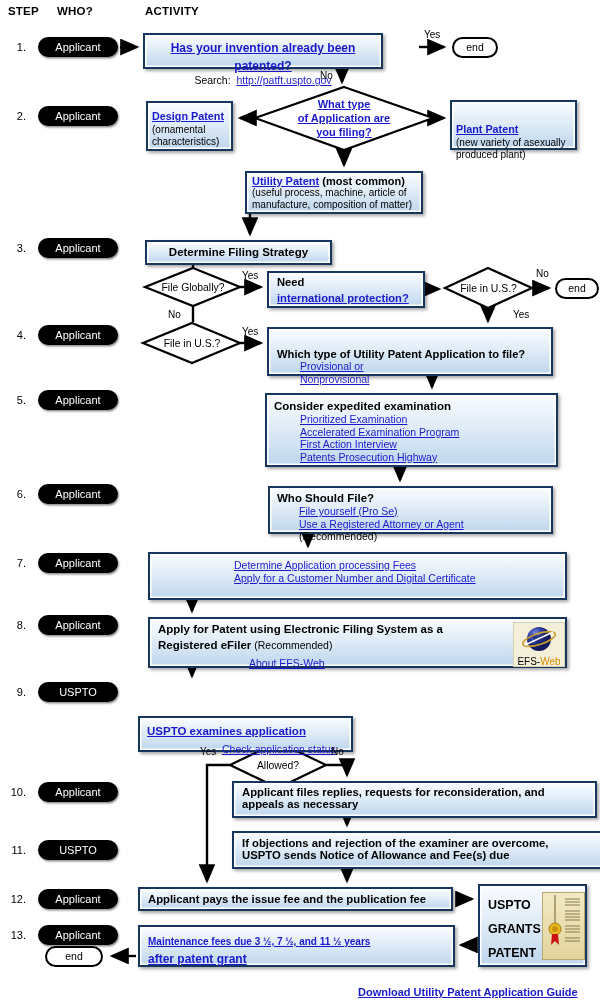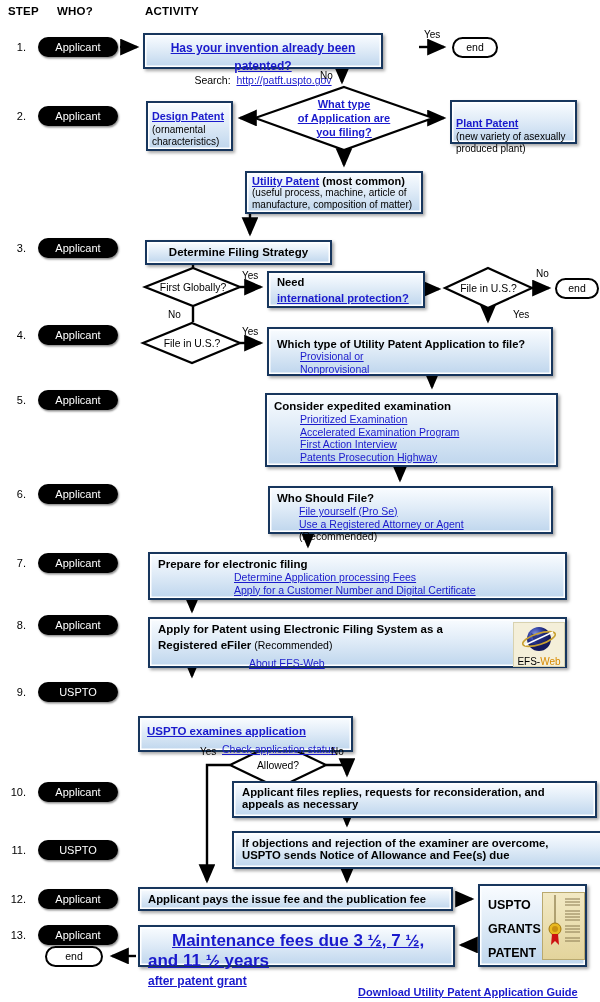--- a/index.html
+++ b/index.html
@@ -117,47 +117,47 @@
   <div class="abs dtext" style="left:262px;top:97px;width:164px;font-weight:bold;line-height:14px;font-size:11px;">
     <span class="lnk blnk" style="display:block;">What type</span>
     <span class="lnk blnk" style="display:block;">of Application are</span>
     <span class="lnk blnk" style="display:block;">you filing?</span>
   </div>
   <div class="abs fbox" style="left:146px;top:101px;width:87px;height:50px;padding:3px 4px;">
     <div><span class="lnk blnk" style="font-size:10.8px;">Design Patent</span></div>
     <div class="small">(ornamental</div>
     <div class="small">characteristics)</div>
   </div>
-  <div class="abs fbox" style="left:450px;top:100px;width:127px;height:44px;padding:11px 4px;">
+  <div class="abs fbox" style="left:450px;top:100px;width:127px;height:50px;padding:17px 4px;">
     <div><span class="lnk blnk" style="font-size:10.8px;">Plant Patent</span></div>
     <div class="small">(new variety of asexually</div>
     <div class="small">produced plant)</div>
   </div>
   <div class="abs fbox" style="left:245px;top:171px;width:178px;height:43px;padding:2px 5px;">
     <div style="font-size:11px;"><span class="lnk blnk">Utility Patent</span><span style="font-weight:bold;"> (most common)</span></div>
     <div class="small">(useful process, machine, article of</div>
     <div class="small">manufacture, composition of matter)</div>
   </div>
 
   <div class="abs fbox btitle" style="left:145px;top:240px;width:187px;height:25px;text-align:center;line-height:21px;">Determine Filing Strategy</div>
-  <div class="abs dtext" style="left:145px;top:282px;width:96px;">First Globally?</div>
+  <div class="abs dtext" style="left:145px;top:282px;width:96px;">File Globally?</div>
   <div class="abs yn" style="left:242px;top:271px;">Yes</div>
   <div class="abs yn" style="left:168px;top:310px;">No</div>
   <div class="abs fbox" style="left:267px;top:271px;width:158px;height:37px;padding:3px 8px;">
     <div class="btitle" style="font-size:11.2px;">Need</div>
     <div><span class="lnk blnk" style="font-size:11.2px;">international protection?</span></div>
   </div>
   <div class="abs dtext" style="left:445px;top:283px;width:87px;">File in U.S.?</div>
   <div class="abs yn" style="left:536px;top:269px;">No</div>
   <div class="abs onode" style="left:555px;top:278px;width:44px;height:21px;">end</div>
   <div class="abs yn" style="left:513px;top:310px;">Yes</div>
 
   <div class="abs dtext" style="left:144px;top:338px;width:96px;">File in U.S.?</div>
   <div class="abs yn" style="left:242px;top:327px;">Yes</div>
-  <div class="abs fbox" style="left:267px;top:327px;width:286px;height:49px;padding:9px 8px;">
+  <div class="abs fbox" style="left:267px;top:327px;width:286px;height:49px;padding:19px 8px;">
     <div class="btitle" style="font-size:11.2px;">Which type of Utility Patent Application to file?</div>
     <div class="lline" style="margin-left:23px;">
       <div><span class="lnk">Provisional or</span></div>
       <div><span class="lnk">Nonprovisional</span></div>
     </div>
   </div>
 
   <div class="abs fbox" style="left:265px;top:393px;width:293px;height:74px;padding:5px 7px 0 7px;">
     <div class="btitle">Consider expedited examination</div>
     <div class="lline" style="margin-left:26px;margin-top:1px;">
@@ -170,21 +170,20 @@
 
   <div class="abs fbox" style="left:268px;top:486px;width:285px;height:48px;padding:4px 7px 0 7px;">
     <div class="btitle">Who Should File?</div>
     <div class="lline" style="margin-left:22px;margin-top:1px;">
       <div><span class="lnk">File yourself (Pro Se)</span></div>
       <div><span class="lnk">Use a Registered Attorney or Agent</span><span> (Recommended)</span></div>
     </div>
   </div>
 
   <div class="abs fbox" style="left:148px;top:552px;width:419px;height:48px;padding:4px 8px 0 8px;">
-    <div class="btitle">Prepare for electronic filing</div>
     <div class="lline" style="margin-left:76px;margin-top:1px;">
       <div><span class="lnk">Determine Application processing Fees</span></div>
       <div><span class="lnk">Apply for a Customer Number and Digital Certificate</span></div>
     </div>
   </div>
 
   <div class="abs fbox" style="left:148px;top:617px;width:419px;height:51px;padding:4px 8px 0 8px;">
     <div class="btitle">Apply for Patent using Electronic Filing System as a</div>
     <div><span class="btitle">Registered eFiler</span><span class="lline"> (Recommended)</span></div>
     <div style="margin-left:91px;"><span class="lnk lline">About EFS-Web</span></div>
@@ -251,20 +250,20 @@
         </g>
         <line x1="12" y1="2" x2="12" y2="30" stroke="#9a8a5a" stroke-width="1.5"></line>
         <circle cx="12" cy="36" r="6" fill="#e8b820" stroke="#a07810" stroke-width="1"></circle>
         <circle cx="12" cy="36" r="3" fill="#c89010"></circle>
         <path d="M9,41 L8,52 L12,48 L16,52 L15,41 Z" fill="#cc1111"></path>
       </svg>
     </div>
   </div>
 
   <div class="abs fbox" style="left:138px;top:925px;width:317px;height:42px;padding:4px 8px;">
-    <div><span class="lnk blnk" style="font-size:17px;margin-left:24px;">Maintenance fees due 3 ½, 7 ½, and 11 ½ years</span></div>
+    <div><span class="lnk blnk" style="font-size:10px;">Maintenance fees due 3 ½, 7 ½, and 11 ½ years</span></div>
     <div><span class="lnk blnk" style="font-size:12px;">after patent grant</span></div>
   </div>
   <div class="abs onode" style="left:45px;top:946px;width:58px;height:21px;">end</div>
 
   <div class="abs" style="left:358px;top:982px;"><span class="lnk" style="font-size:11px;font-weight:bold;">Download Utility Patent Application Guide</span></div>
 
 </div>
 
 </body></html>

